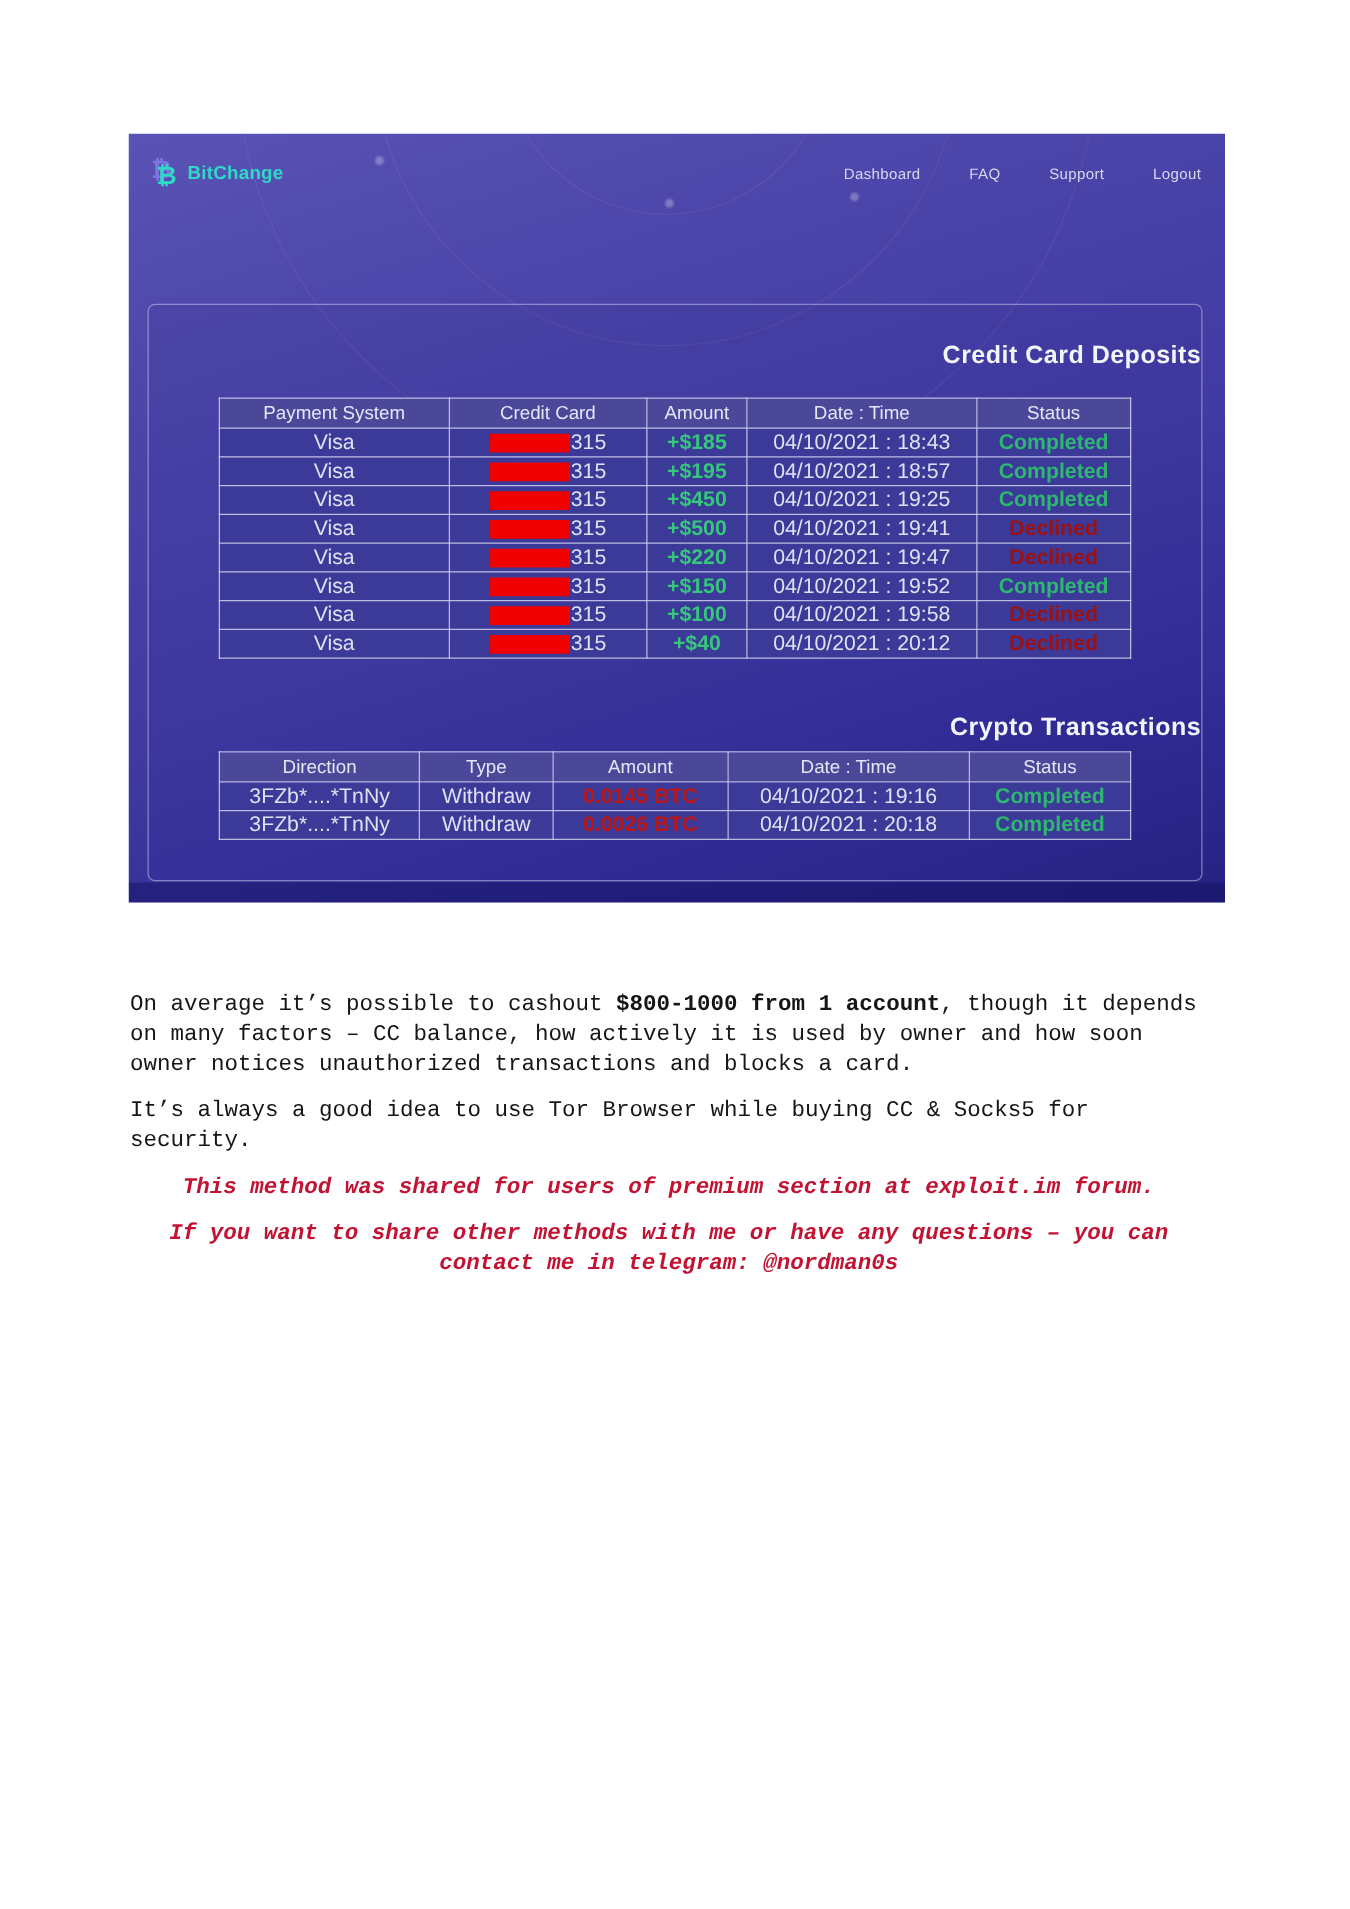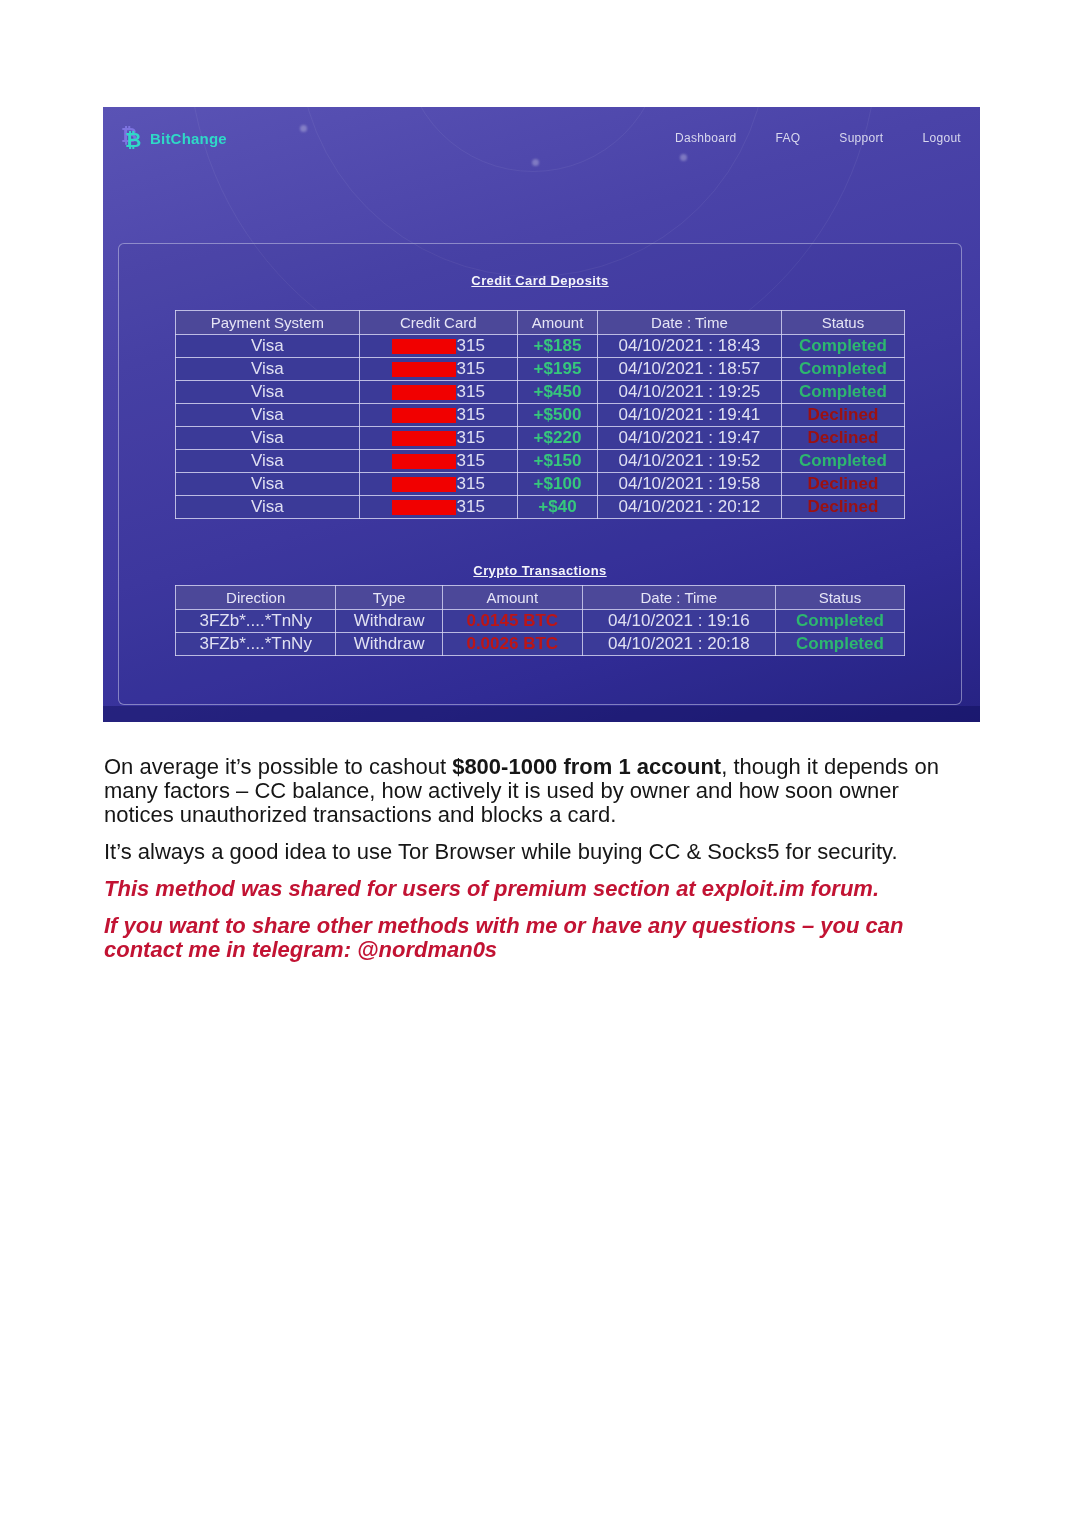--- a/index.html
+++ b/index.html
@@ -80,26 +80,25 @@
     position: absolute;
     left: 15px; top: 136px;
     width: 844px; height: 462px;
     border: 1px solid rgba(198,198,232,0.55);
     border-radius: 6px;
     background: rgba(25,22,110,0.07);
     z-index: 2;
   }
   .section-title {
     margin-top: 29px;
-    text-align: center;
+    text-align: right;
     color: #f4f4fb;
-    font-size: 13px;
+    font-size: 20px;
     font-weight: 700;
     letter-spacing: 0.4px;
-    text-decoration: underline;
   }
   .section-title.second { margin-top: 44px; }
 
   table {
     border-collapse: collapse;
     width: 730px;
     margin: 22px auto 0 auto;
     table-layout: fixed;
   }
   table.crypto { margin-top: 7px; }
@@ -132,32 +131,33 @@
     margin-right: 1px;
   }
   .amt-green, .green { color: var(--green-amt); font-weight: 700; }
   .red { color: var(--red-amt); font-weight: 700; }
   .completed { color: var(--green-status); font-weight: 700; }
   .declined { color: var(--red-status); font-weight: 700; }
 
   
   .doc-text {
     position: absolute;
-    left: 104px; top: 755px;
+    left: 104px; top: 792px;
     width: 862px;
-    font-family: Liberation Sans, sans-serif;
-    font-size: 22px;
+    font-family: Liberation Mono, monospace;
+    font-size: 18px;
     line-height: 24px;
     color: #161616;
   }
   .doc-text p { margin: 0 0 13px 0; }
   .doc-text .red-note {
     color: var(--doc-red);
     font-weight: 700;
     font-style: italic;
+    text-align: center;
   }
 </style>
 </head>
 <body>
 
 <div class="page">
 
   <div class="banner">
 
     <div class="deco-circle" style="left:300px; top:-195px; width:260px; height:260px;"></div>

